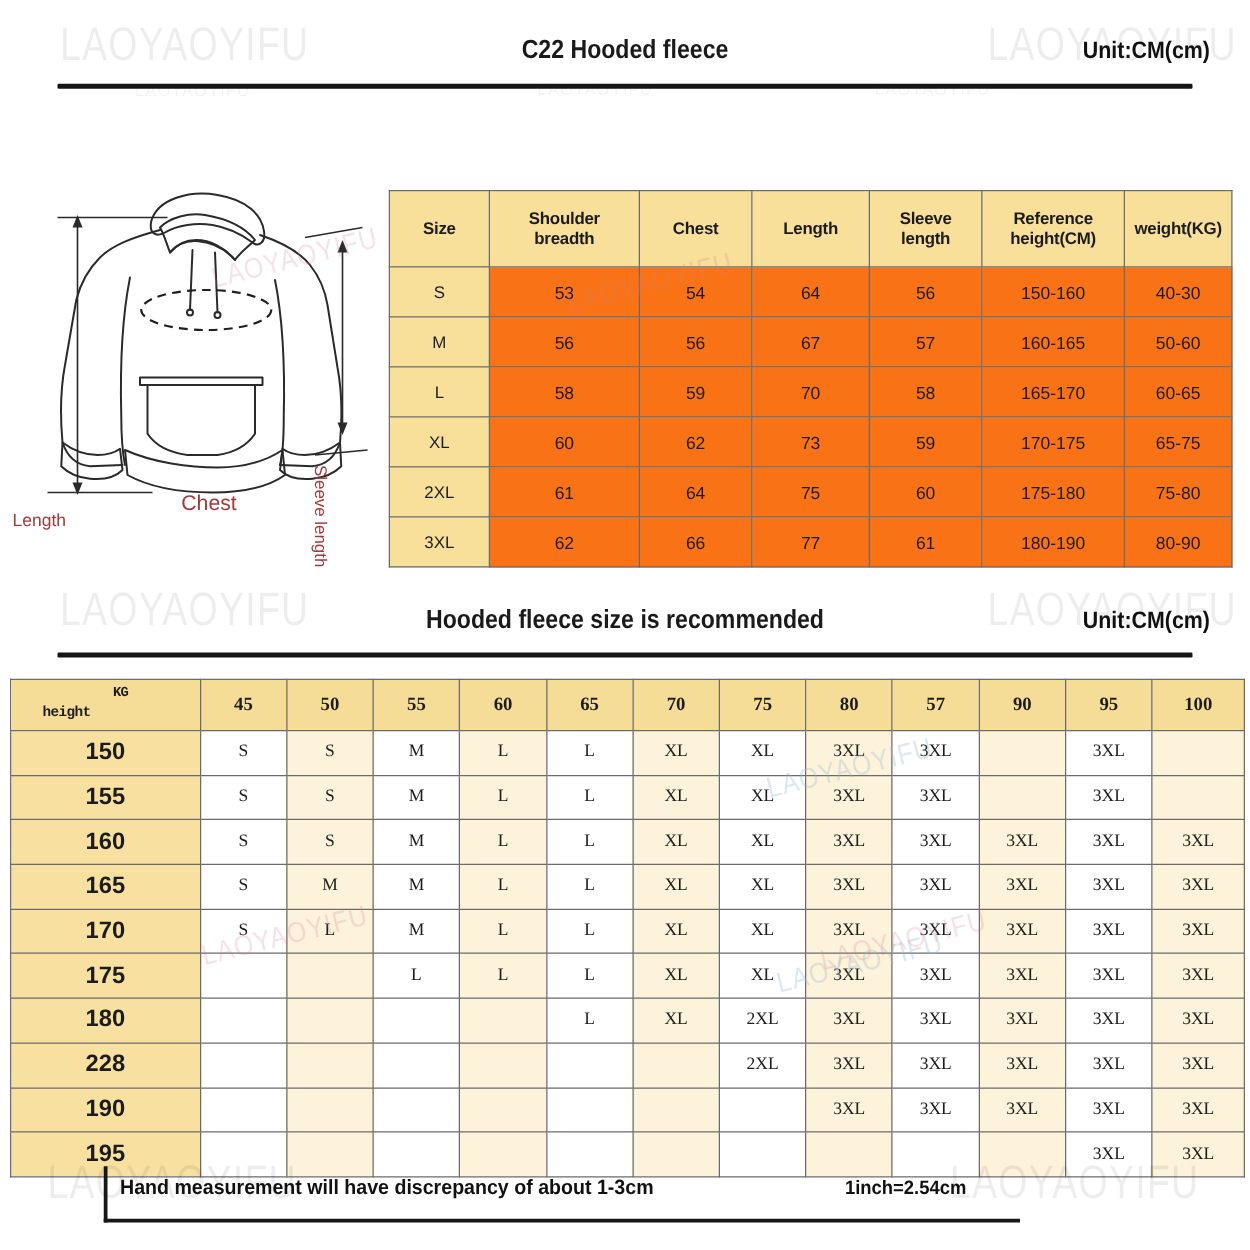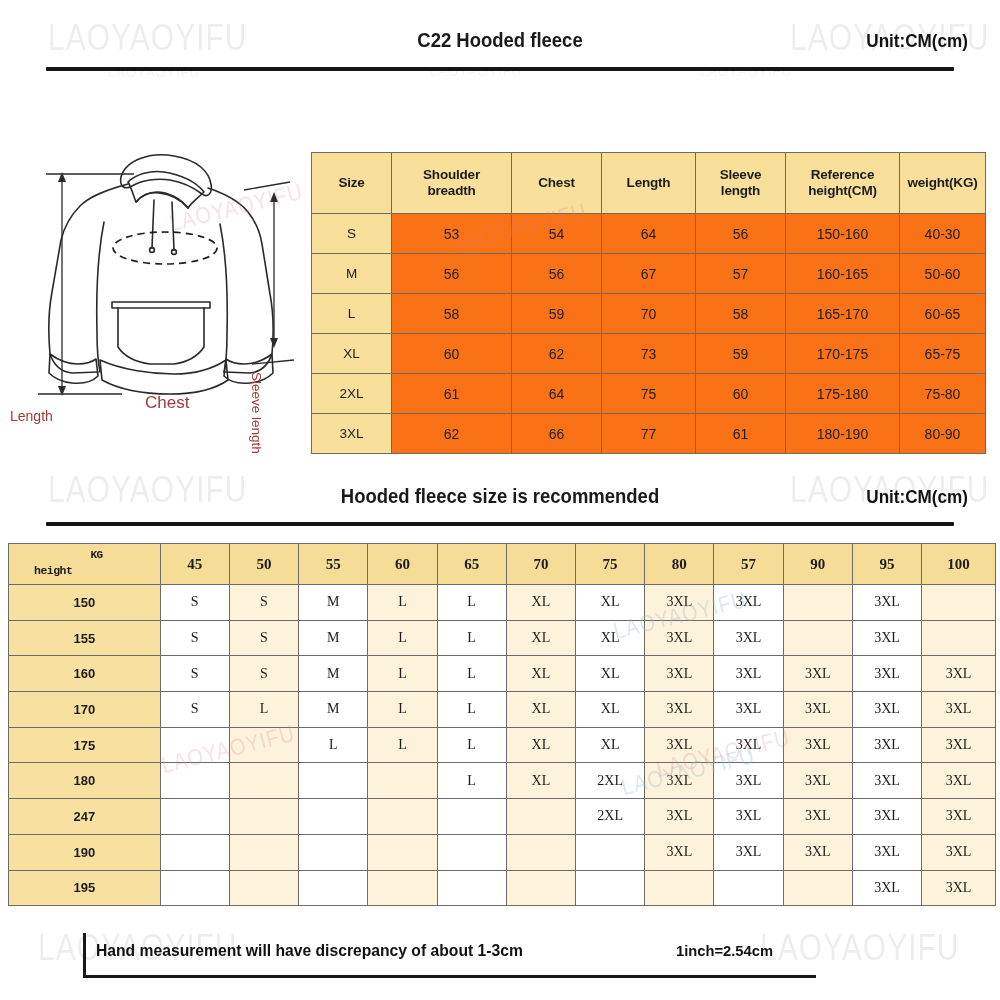--- a/index.html
+++ b/index.html
@@ -109,21 +109,21 @@
     letter-spacing: -0.5px;
   }
   #rec-table td {
     height: 34.7px;
     font-size: 14px;
     font-family: "Liberation Serif", serif;
   }
   #rec-table td.hcol {
     background: #f8e0a0;
     font-weight: bold;
-    font-size: 13px;
+    font-size: 19px;
     font-family: "Liberation Sans", sans-serif;
   }
   #rec-table td.cell-a { background: #ffffff; }
   #rec-table td.cell-b { background: #fdf3da; }
 
   
   #footer-wrap {
     position: absolute;
     left: 83px; top: 933px;
     width: 730px; height: 42px;
@@ -429,20 +429,35 @@
           <td class="cell-a">L</td>
           <td class="cell-b">XL</td>
           <td class="cell-a">XL</td>
           <td class="cell-b">3XL</td>
           <td class="cell-a">3XL</td>
           <td class="cell-b">3XL</td>
           <td class="cell-a">3XL</td>
           <td class="cell-b">3XL</td>
         </tr>
         <tr>
+          <td class="hcol">165</td>
+          <td class="cell-a">S</td>
+          <td class="cell-b">M</td>
+          <td class="cell-a">M</td>
+          <td class="cell-b">L</td>
+          <td class="cell-a">L</td>
+          <td class="cell-b">XL</td>
+          <td class="cell-a">XL</td>
+          <td class="cell-b">3XL</td>
+          <td class="cell-a">3XL</td>
+          <td class="cell-b">3XL</td>
+          <td class="cell-a">3XL</td>
+          <td class="cell-b">3XL</td>
+        </tr>
+        <tr>
           <td class="hcol">170</td>
           <td class="cell-a">S</td>
           <td class="cell-b">L</td>
           <td class="cell-a">M</td>
           <td class="cell-b">L</td>
           <td class="cell-a">L</td>
           <td class="cell-b">XL</td>
           <td class="cell-a">XL</td>
           <td class="cell-b">3XL</td>
           <td class="cell-a">3XL</td>
@@ -474,21 +489,21 @@
           <td class="cell-a">L</td>
           <td class="cell-b">XL</td>
           <td class="cell-a">2XL</td>
           <td class="cell-b">3XL</td>
           <td class="cell-a">3XL</td>
           <td class="cell-b">3XL</td>
           <td class="cell-a">3XL</td>
           <td class="cell-b">3XL</td>
         </tr>
         <tr>
-          <td class="hcol">247</td>
+          <td class="hcol">228</td>
           <td class="cell-a"></td>
           <td class="cell-b"></td>
           <td class="cell-a"></td>
           <td class="cell-b"></td>
           <td class="cell-a"></td>
           <td class="cell-b"></td>
           <td class="cell-a">2XL</td>
           <td class="cell-b">3XL</td>
           <td class="cell-a">3XL</td>
           <td class="cell-b">3XL</td>

